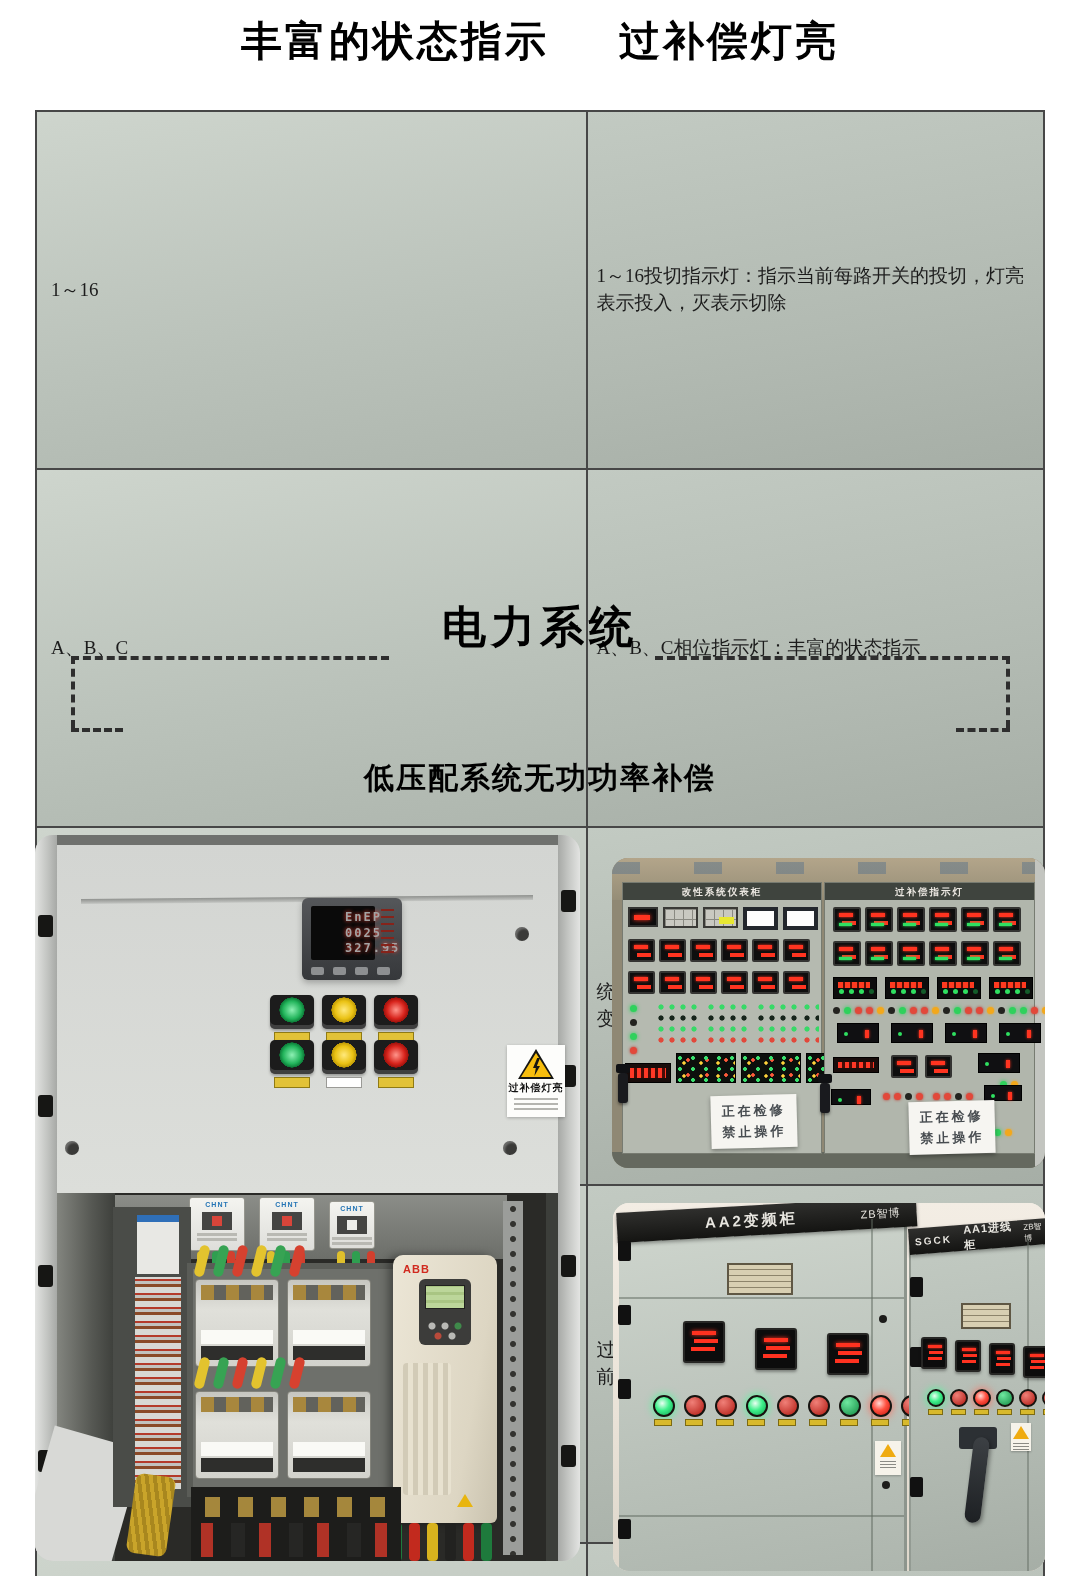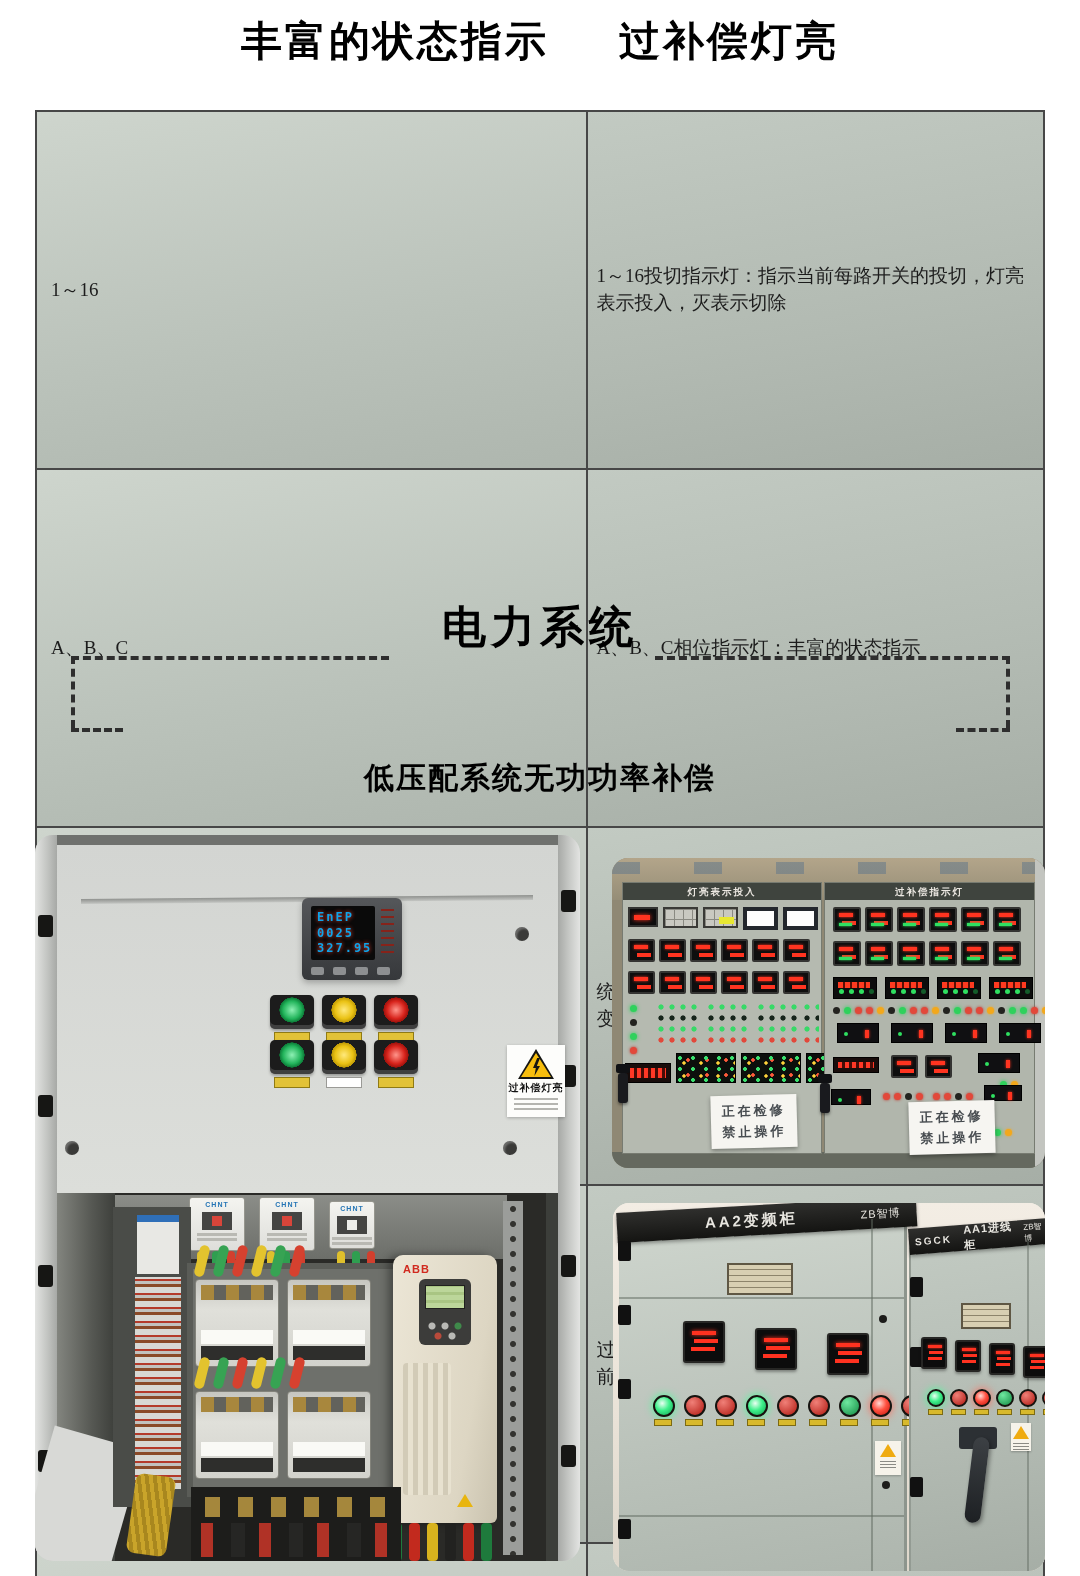--- a/index.html
+++ b/index.html
@@ -48,22 +48,22 @@
   .lp-panel{position:absolute;left:22px;top:10px;width:501px;height:348px;
             background:linear-gradient(#d3d5d2,#dcdeda);}
   .lp-groove{position:absolute;left:24px;top:52px;width:452px;height:5px;
              background:linear-gradient(#8f918e,#c4c6c3);transform:rotate(-.5deg);}
   .screw{position:absolute;width:14px;height:14px;border-radius:50%;background:#3a3a38;
          box-shadow:inset 2px 2px 2px rgba(255,255,255,.25);}
   .meter{position:absolute;left:245px;top:53px;width:100px;height:82px;border-radius:6px;
          background:linear-gradient(#55575a,#36383b);box-shadow:0 3px 6px rgba(0,0,0,.25);}
   .m-screen{position:absolute;left:9px;top:8px;width:64px;height:54px;background:#0a0a0a;
             border-radius:2px;padding:4px 0 0 6px;}
-  .m-line{font:700 12px/1.3 "DejaVu Sans Mono",monospace;color:#0ea5e9;letter-spacing:2px;
-          text-shadow:0 0 4px #ff4030;}
+  .m-line{font:700 12px/1.3 "DejaVu Sans Mono",monospace;color:#a3a3a3;letter-spacing:2px;
+          text-shadow:0 0 4px #ff4030;margin-left:28px;}
   .m-leds{position:absolute;right:8px;top:10px;width:13px;height:50px;
           background:repeating-linear-gradient(0deg,transparent 0 5px,#86231a 5px 7px);}
   .m-keys{position:absolute;left:9px;bottom:5px;display:flex;gap:9px;}
   .m-keys i{width:13px;height:8px;background:#8d8f91;border-radius:2px;}
   .btnrow{position:absolute;display:flex;gap:8px;}
   .r1{left:213px;top:150px;}
   .r2{left:213px;top:195px;}
   .pbtn{width:44px;height:50px;position:relative;flex:none;}
   .pbtn::before{content:"";position:absolute;left:0;top:0;width:44px;height:34px;border-radius:5px;
         background-color:#1c1c1c;box-shadow:0 2px 3px rgba(0,0,0,.3),inset 0 -4px 0 rgba(130,130,130,.35);}
@@ -471,21 +471,21 @@
         <div class="lw-redge"></div>
       </div>
     </figure>
 
     <figure class="ph ph-rt">
       <div class="rt-bg"></div>
       <div class="rt-floor"></div>
       <div class="scaff"></div>
 
       <div class="panel pl">
-        <div class="phead"><span>灯亮表示投入</span></div>
+        <div class="phead"><span>改性系统仪表柜</span></div>
         <div class="rowA">
           <div class="dmA"></div>
           <div class="pad"></div>
           <div class="pad y"></div>
           <div class="wd"></div>
           <div class="wd"></div>
         </div>
         <div class="mrow" style="left:5px;top:56px">
             <div class="dm"></div>
             <div class="dm"></div>

